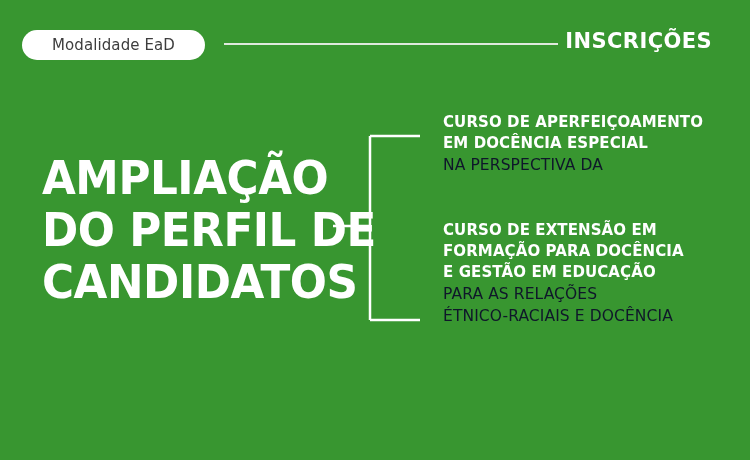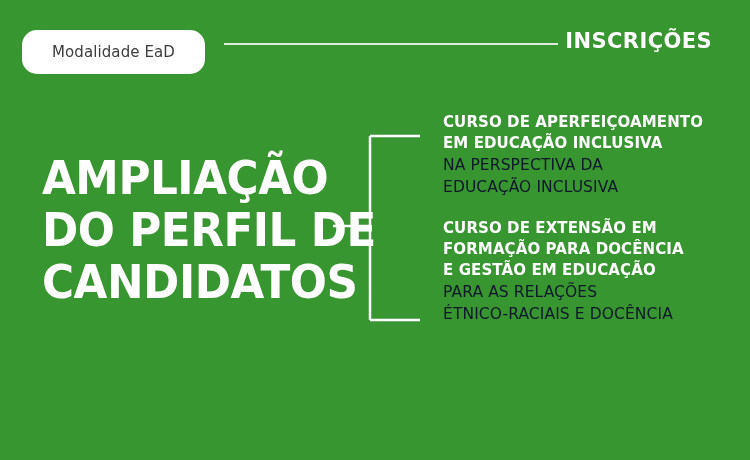--- a/index.html
+++ b/index.html
@@ -16,21 +16,21 @@
     font-family: "Liberation Sans", sans-serif;
     -webkit-font-smoothing: antialiased;
   }
 
   
   .badge-pill {
     position: absolute;
     left: 22px;
     top: 30px;
     width: 183px;
-    height: 44px;
+    height: 30px;
     border-radius: 15px;
     background: #ffffff;
     display: flex;
     align-items: center;
     justify-content: center;
   }
   .badge-pill-label {
     font-family: "DejaVu Sans", sans-serif;
     font-size: 15px;
     font-weight: 400;
@@ -90,21 +90,21 @@
     pointer-events: none;
   }
 
   
   .courses {
     position: absolute;
     left: 443px;
     top: 112px;
     width: 290px;
   }
-  .course-block + .course-block { margin-top: 20px; }
+  .course-block + .course-block { margin-top: 44px; }
 
   .course-title-line {
     display: block;
     font-family: "DejaVu Sans", sans-serif;
     font-size: 15px;
     font-weight: 700;
     color: #ffffff;
     line-height: 21px;
     letter-spacing: 0.1px;
     white-space: nowrap;
@@ -143,23 +143,22 @@
     <path d="M 3 96 L 40 96" stroke="#ffffff" stroke-width="2.5" fill="none"></path>
     <path d="M 40 6 L 40 190" stroke="#ffffff" stroke-width="2.5" fill="none"></path>
     <path d="M 40 6 L 90 6" stroke="#ffffff" stroke-width="2.5" fill="none"></path>
     <path d="M 40 190 L 90 190" stroke="#ffffff" stroke-width="2.5" fill="none"></path>
   </svg>
 
   <div class="courses">
 
     <div class="course-block">
       <span class="course-title-line">CURSO DE APERFEIÇOAMENTO</span>
-      <span class="course-title-line">EM EDUCAÇÃO INCLUSIVA</span>
+      <span class="course-title-line">EM DOCÊNCIA ESPECIAL</span>
       <span class="course-sub-line">NA PERSPECTIVA DA</span>
-      <span class="course-sub-line">EDUCAÇÃO INCLUSIVA</span>
     </div>
 
     <div class="course-block">
       <span class="course-title-line">CURSO DE EXTENSÃO EM</span>
       <span class="course-title-line">FORMAÇÃO PARA DOCÊNCIA</span>
       <span class="course-title-line">E GESTÃO EM EDUCAÇÃO</span>
       <span class="course-sub-line">PARA AS RELAÇÕES</span>
       <span class="course-sub-line">ÉTNICO-RACIAIS E DOCÊNCIA</span>
     </div>
 

